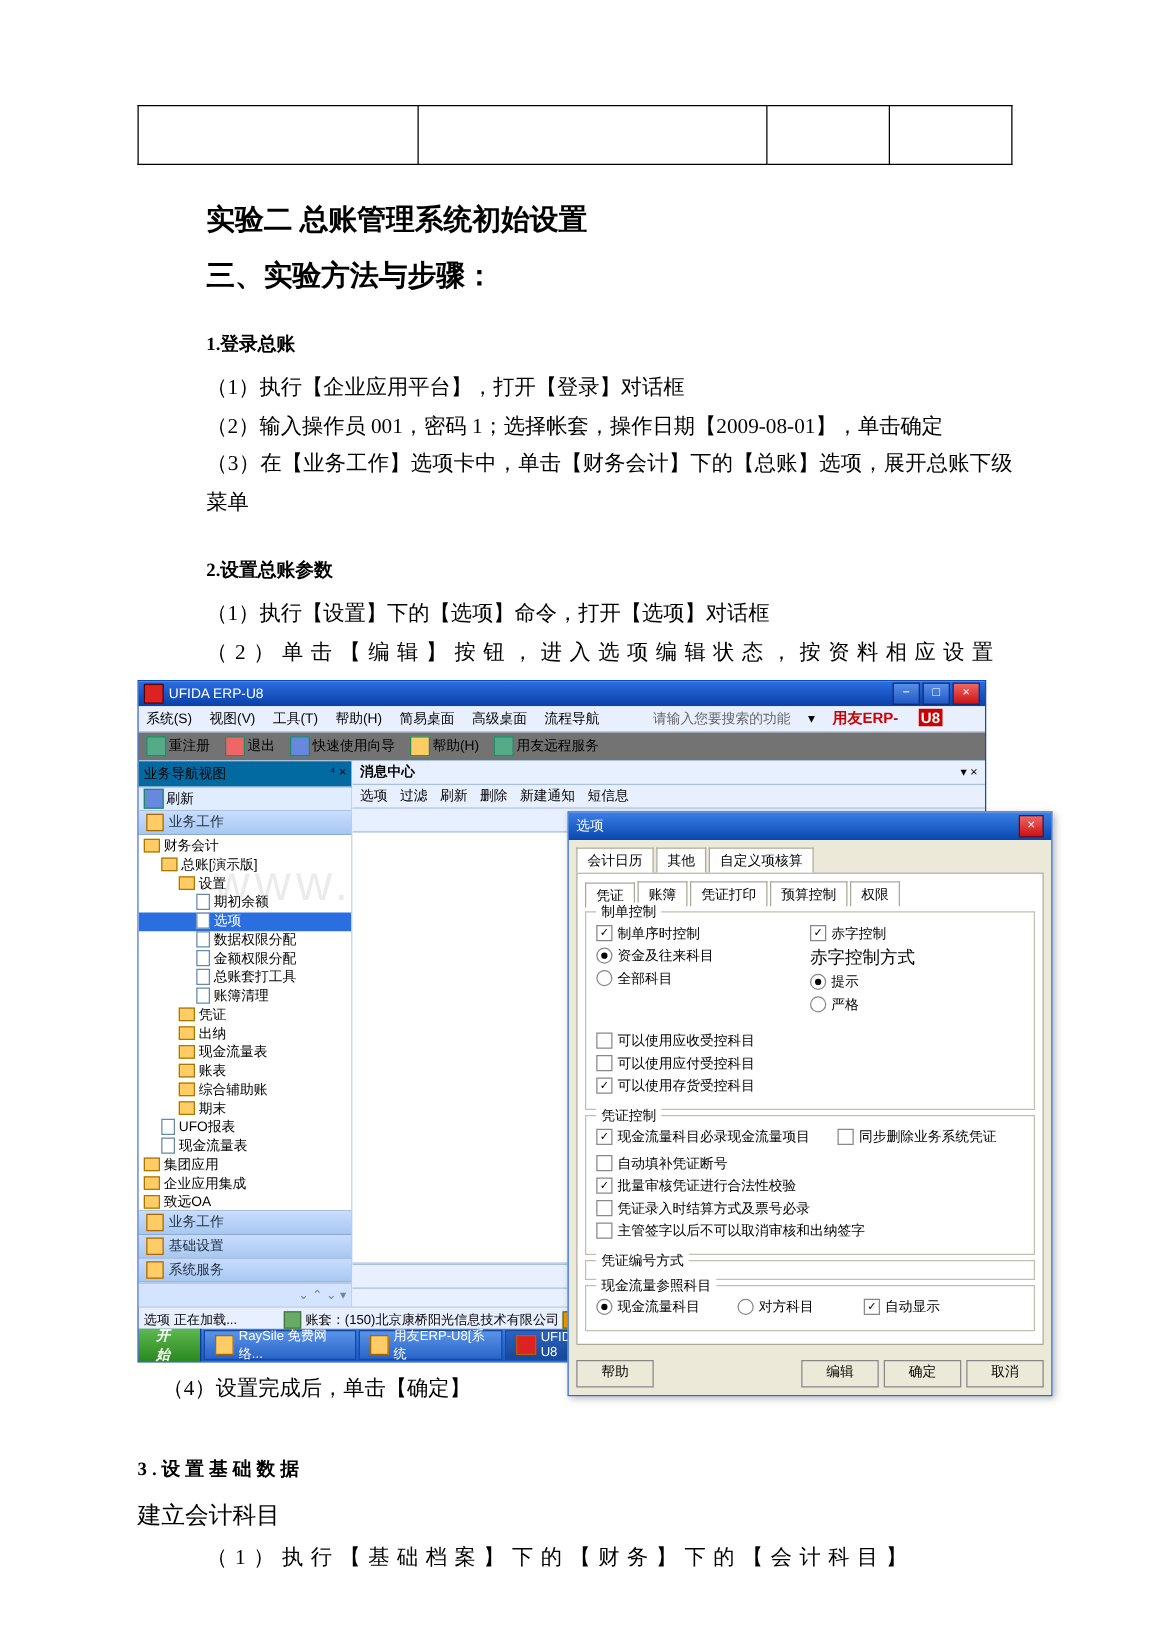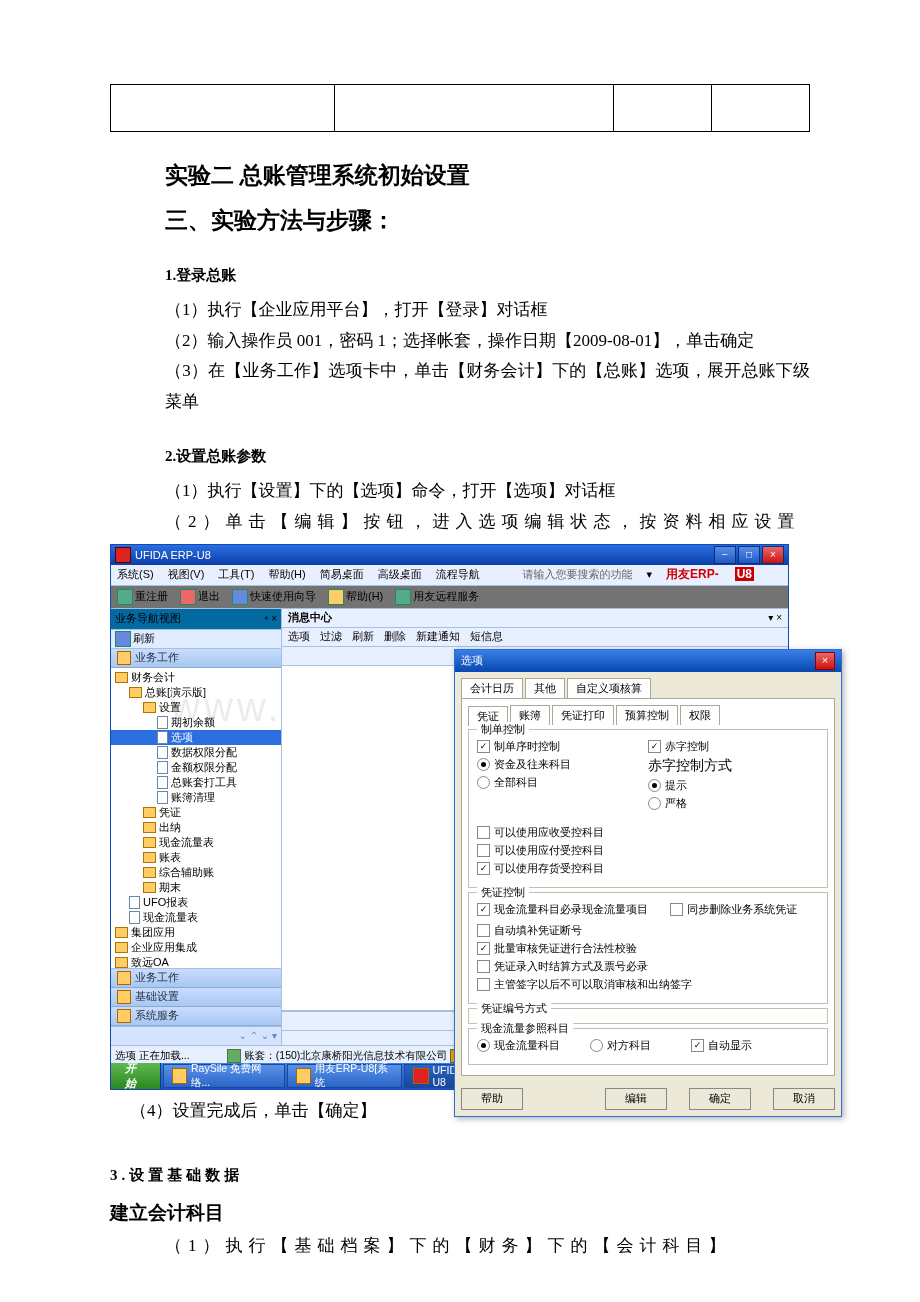--- a/index.html
+++ b/index.html
@@ -82,21 +82,21 @@
 .grp .gt{position:absolute;top:-8px;left:8px;background:#fff;padding:0 4px;font-size:11px}
 .row{display:flex;align-items:center;margin:3px 0;font-size:11px}
 .chk{width:11px;height:11px;border:1px solid #888;margin-right:4px;background:#fff;display:inline-flex;align-items:center;justify-content:center;font-size:9px;line-height:9px}
 .chk.on::after{content:"✓";color:#000}
 .rad{width:11px;height:11px;border:1px solid #888;border-radius:50%;margin-right:4px;background:#fff;display:inline-flex;align-items:center;justify-content:center}
 .rad.on::after{content:"";width:5px;height:5px;background:#000;border-radius:50%}
 .col2{display:flex}
 .col2 .c{flex:1}
 .dlg-btns{display:flex;padding:6px;justify-content:space-between}
 .dbtn{width:60px;height:20px;border:1px solid #888;background:#ece9d8;text-align:center;line-height:18px;font-size:11px}
-.dbtn-grp{display:flex;gap:22px}
+.dbtn-grp{display:flex;gap:4px}
 .watermark{position:absolute;left:60px;top:140px;font-size:40px;color:rgba(0,0,0,.08);font-family:Arial;letter-spacing:4px;pointer-events:none;white-space:nowrap}
 </style>
 </head>
 <body>
 
 <div class="page">
 <table class="blank-table">
       <tbody>
         <tr>
           <td></td>
@@ -420,15 +420,15 @@
           <span class="ti" style="background:#c3c"></span>
           <span class="ti" style="background:#f63"></span>
    <span class="clock">14:08</span>
   </div>
  </div>
 </div>
 
 <div class="p" style="margin-left:20px">（4）设置完成后，单击【确定】</div>
 
 <div class="h-sub h-sub-loose" style="margin-left:0;margin-top:40px">3.设置基础数据</div>
-<div class="txt" style="margin-left:0;font-size:19px;font-weight:bold">建立会计科目</div>
+<div class="txt" style="margin-left:0;font-size:19px;font-weight:normal">建立会计科目</div>
 <div class="p p-loose">（1）执行【基础档案】下的【财务】下的【会计科目】</div>
 </div>
 
 </body></html>

